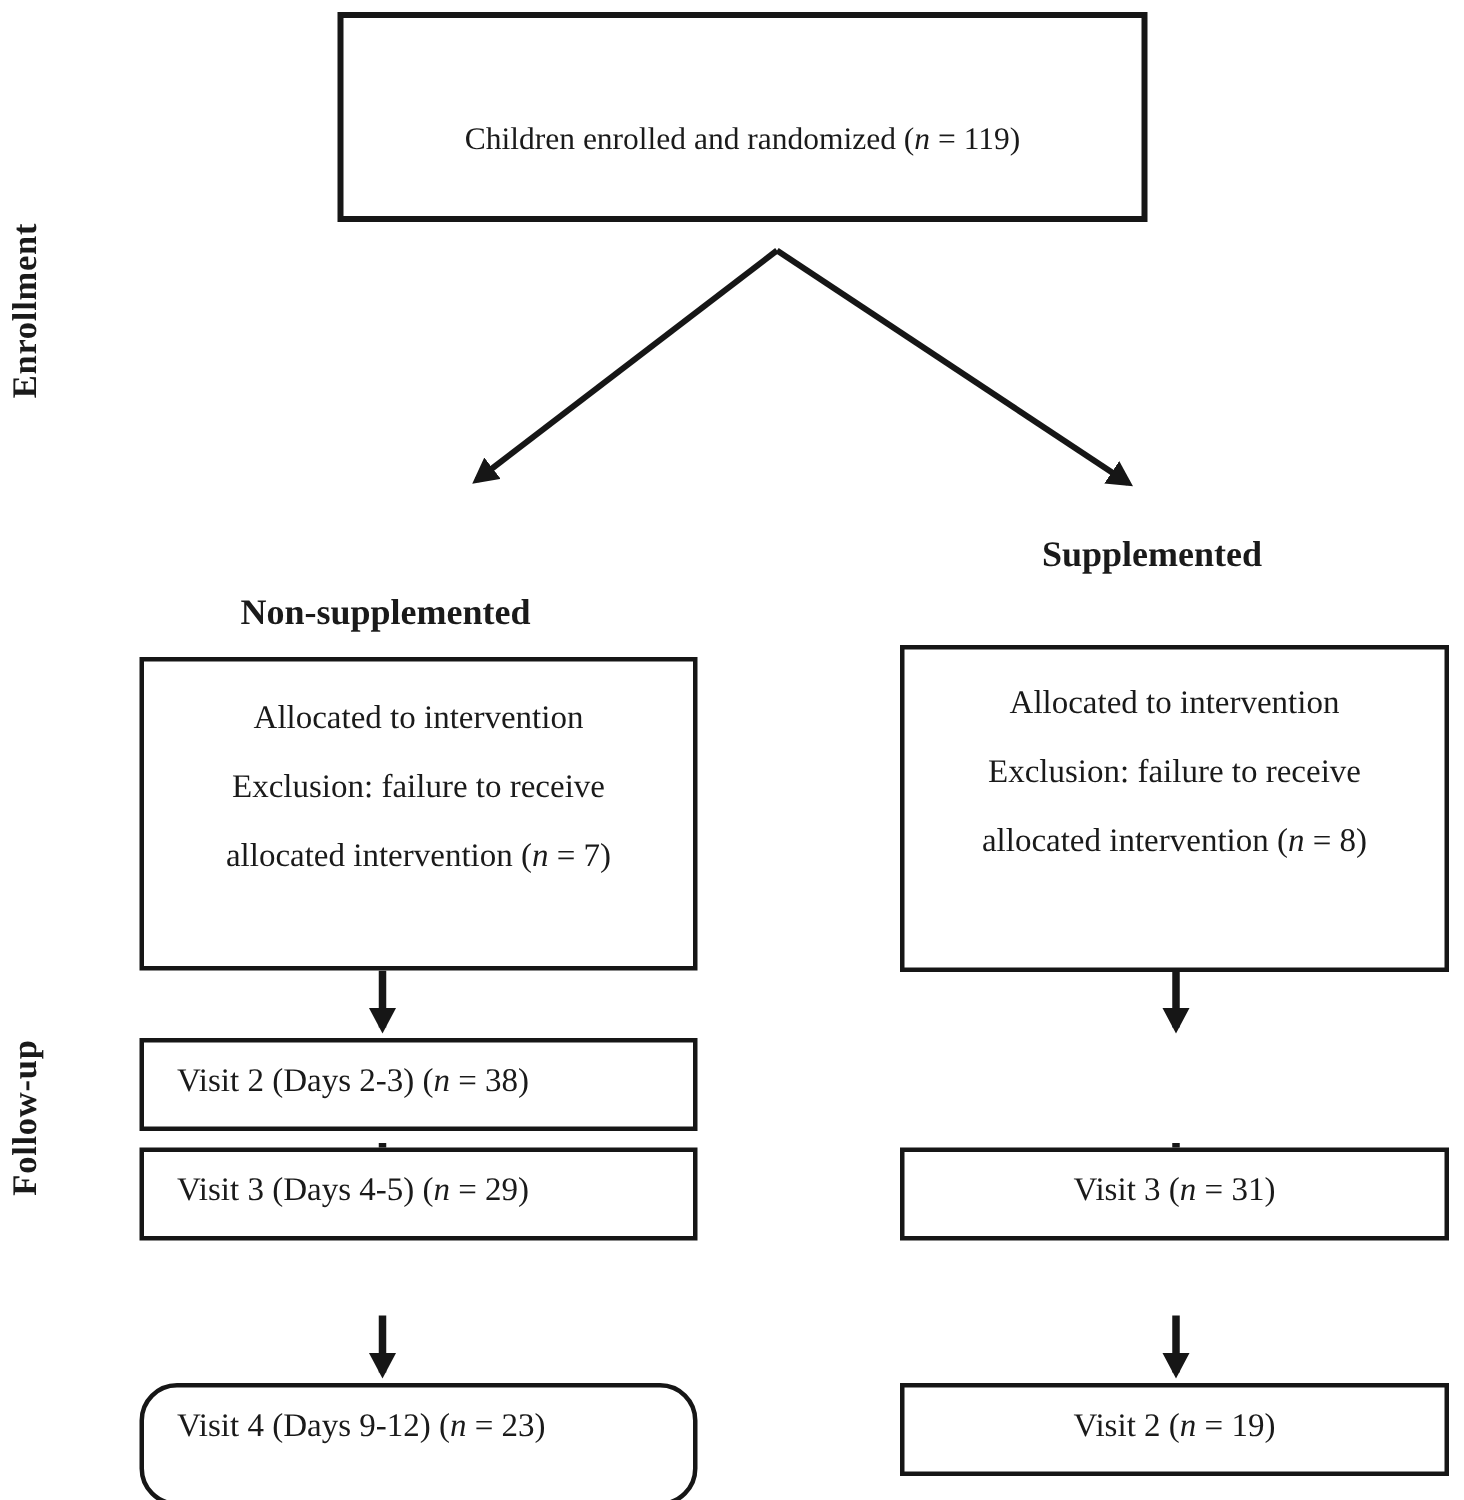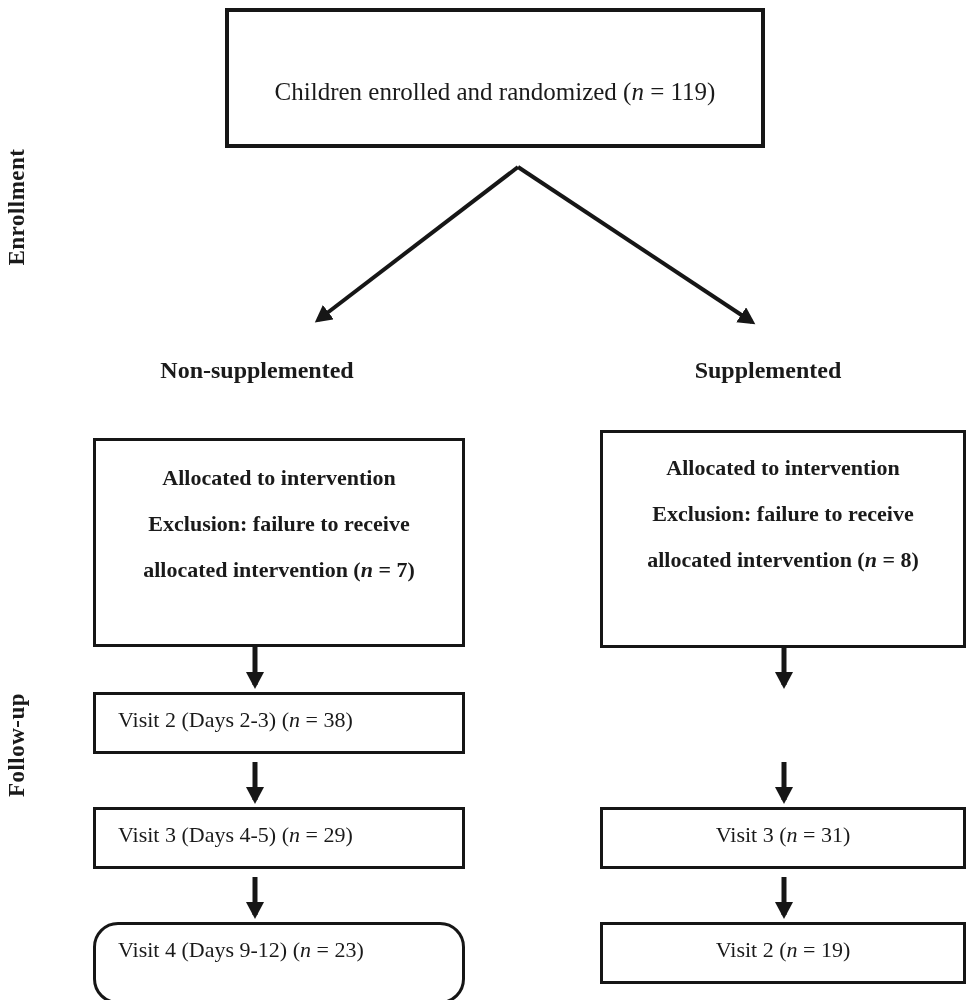--- a/index.html
+++ b/index.html
@@ -38,57 +38,56 @@
   }
   #stage-enrollment { width: 130px; height: 26px; left: -48px; top: 194px; }
   #stage-followup   { width: 112px; height: 26px; left: -39px; top: 732px; }
 
   
   #top-box {
     left: 225px; top: 8px; width: 540px; height: 140px;
     border-width: 4px;
     display: flex; align-items: center; justify-content: center;
     padding-top: 28px;
-    font-size: 25px;
+    font-size: 21px;
   }
 
   
   .heading {
     position: absolute;
     top: 357px;
     width: 300px;
     text-align: center;
     font-weight: bold;
     font-size: 24px;
     white-space: nowrap;
   }
-  #heading-left  { left: 107px; }
+  #heading-left  { left: 107px; margin-top: 39px; }
   #heading-right { left: 618px; text-align: center; }
 
   
   .alloc {
     font-size: 22px;
     line-height: 46px;
     text-align: center;
-    font-weight: bold;
   }
   #alloc-left  { left: 93px;  top: 438px; width: 372px; height: 209px; padding-top: 14px; }
   #alloc-right { left: 600px; top: 430px; width: 366px; height: 218px; padding-top: 12px; }
 
   
   .visit {
     width: 372px; height: 62px;
     font-size: 22px;
     line-height: 30px;
     padding-top: 10px;
   }
   .visit.left-col  { left: 93px; text-align: left; padding-left: 22px; }
   .visit.right-col { left: 600px; width: 366px; text-align: center; }
   #visit2-left, #visit2-right { top: 692px; }
-  #visit3-left, #visit3-right { top: 807px; }
+  #visit3-left, #visit3-right { top: 765px; }
   #visit4-left, #visit4-right { top: 922px; }
   #visit4-left { height: 82px; border-radius: 25px; }
 
   
   #arrow-layer {
     position: absolute;
     left: 0; top: 0;
     width: 976px; height: 1000px;
     pointer-events: none;
   }

